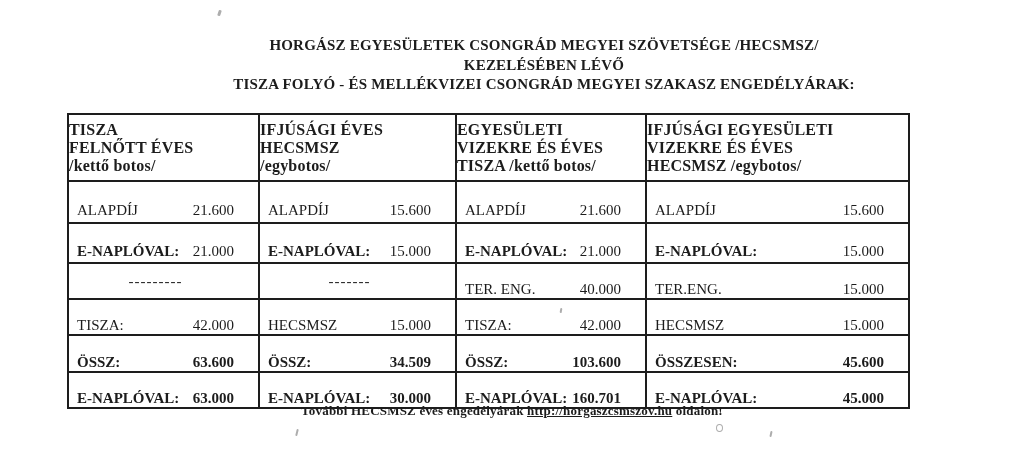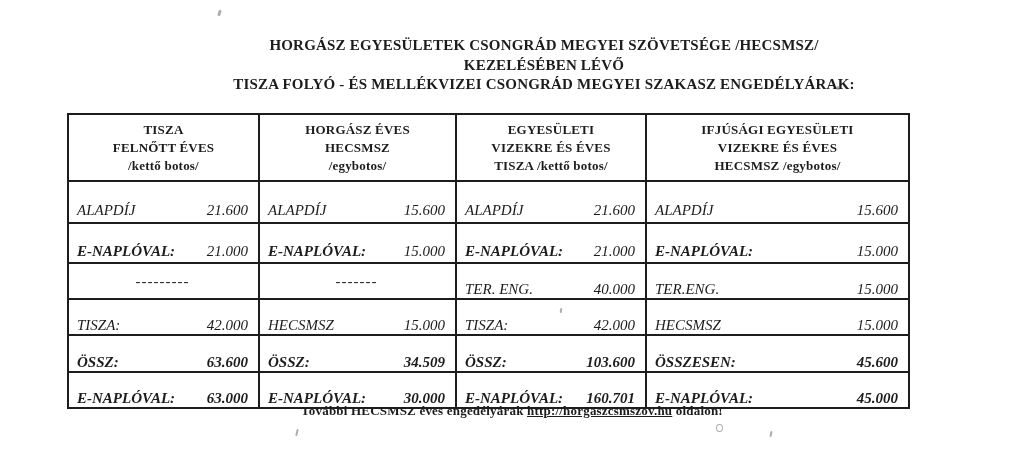--- a/index.html
+++ b/index.html
@@ -16,25 +16,25 @@
     margin-left:32px;
   }
   table.price-table{
     position:absolute;left:67px;top:113px;
     width:841px;border-collapse:collapse;table-layout:fixed;
   }
   .price-table th,.price-table td{
     border:2px solid #1d1d1d;padding:0;vertical-align:middle;
   }
   .price-table th{
-    font-size:13px;line-height:18px;font-weight:bold;text-align:center;
+    font-size:16px;line-height:18px;font-weight:bold;text-align:left;
     height:65px;letter-spacing:.2px;
   }
   .cf{display:flex;justify-content:space-between;align-items:baseline;
-      padding:0 10px 0 8px;font-size:15px;font-style:italic;}
+      padding:0 24px 0 8px;font-size:15px;}
   .lbl{text-align:left;white-space:nowrap;}
   .val{text-align:left;white-space:nowrap;margin-top:17px;}
   tr.r1{height:42px;}
   tr.r2{height:40px;}
   tr.r3{height:29px;}
   tr.r4{height:28px;}
   tr.r5{height:37px;}
   tr.r6{height:26px;}
   tr.r2 .lbl{font-weight:bold;}
   tr.r5 .lbl,tr.r5 .val,tr.r6 .lbl,tr.r6 .val{font-weight:bold;}
@@ -70,21 +70,21 @@
       <col style="width:263px">
   </colgroup>
   <thead>
     <tr>
       <th>
         <div>TISZA</div>
         <div>FELNŐTT ÉVES</div>
         <div>/kettő botos/</div>
       </th>
       <th>
-        <div>HORGÁSZ ÉVES</div>
+        <div>IFJÚSÁGI ÉVES</div>
         <div>HECSMSZ</div>
         <div>/egybotos/</div>
       </th>
       <th>
         <div>EGYESÜLETI</div>
         <div>VIZEKRE ÉS ÉVES</div>
         <div>TISZA /kettő botos/</div>
       </th>
       <th>
         <div>IFJÚSÁGI EGYESÜLETI</div>

